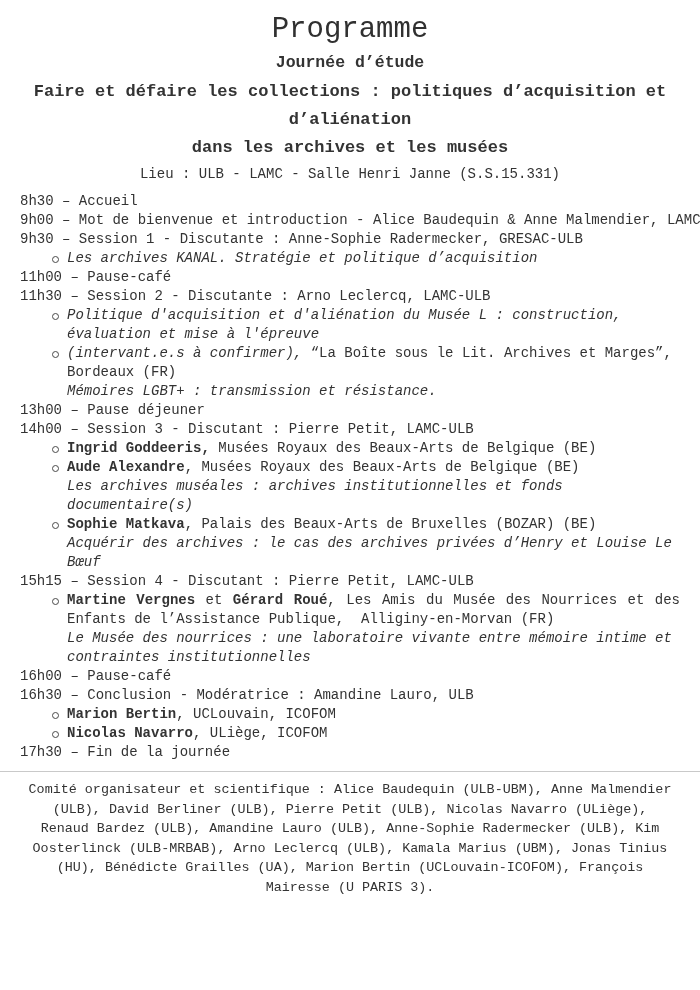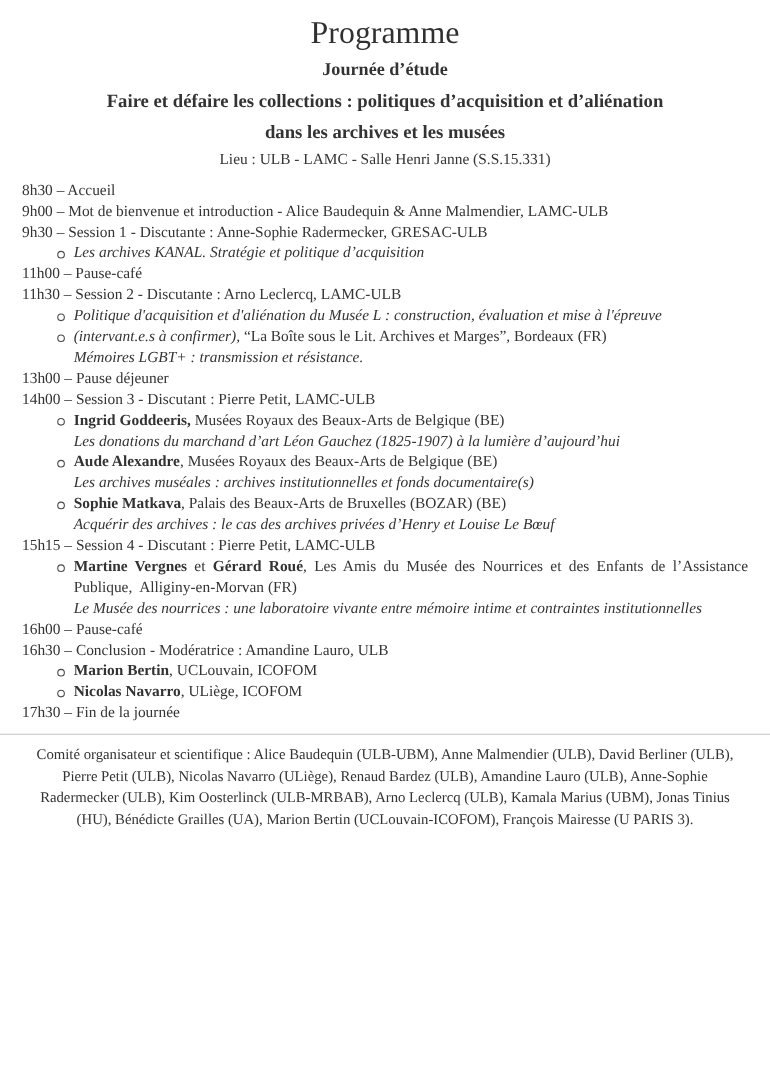--- a/index.html
+++ b/index.html
@@ -2,21 +2,21 @@
 <html lang="fr"><head>
 <meta charset="utf-8">
 <style>
   html,body{margin:0;padding:0;background:#ffffff;}
   .page{
     position:relative;
     width:700px;height:990px;
     box-sizing:border-box;
     padding:13px 20px 12px 20px;
     overflow:hidden;
-    font-family:Liberation Serif, serif;
+    font-family:Liberation Mono, monospace;
     color:#333333;
     background:#ffffff;
   }
   .doc-title{
     font-size:29px;font-weight:400;line-height:34px;
     text-align:center;margin:0 0 5px 0;color:#303030;
   }
   .subtitle{
     font-size:16.5px;font-weight:700;line-height:21px;
     text-align:center;margin:0 0 5px 0;
@@ -105,21 +105,20 @@
       </div>
       <div class="entry">
         <div class="ehead"><span class="time">13h00</span><span class="dash"> – </span><span class="title">Pause déjeuner</span></div>
       </div>
       <div class="entry">
         <div class="ehead"><span class="time">14h00</span><span class="dash"> – </span><span class="title">Session 3 - Discutant : Pierre Petit, LAMC-ULB</span></div>
         <div class="item">
           <span class="bullet"></span>
           <div class="itext">
             <div class="sline"><span class="b">Ingrid Goddeeris,</span><span> Musées Royaux des Beaux-Arts de Belgique (BE)</span></div>
-            <div class="talk i">Les donations du marchand d’art Léon Gauchez (1825-1907) à la lumière d’aujourd’hui</div>
           </div>
         </div>
         <div class="item">
           <span class="bullet"></span>
           <div class="itext">
             <div class="sline"><span class="b">Aude Alexandre</span><span>, Musées Royaux des Beaux-Arts de Belgique (BE)</span></div>
             <div class="talk i">Les archives muséales : archives institutionnelles et fonds documentaire(s)</div>
           </div>
         </div>
         <div class="item">

